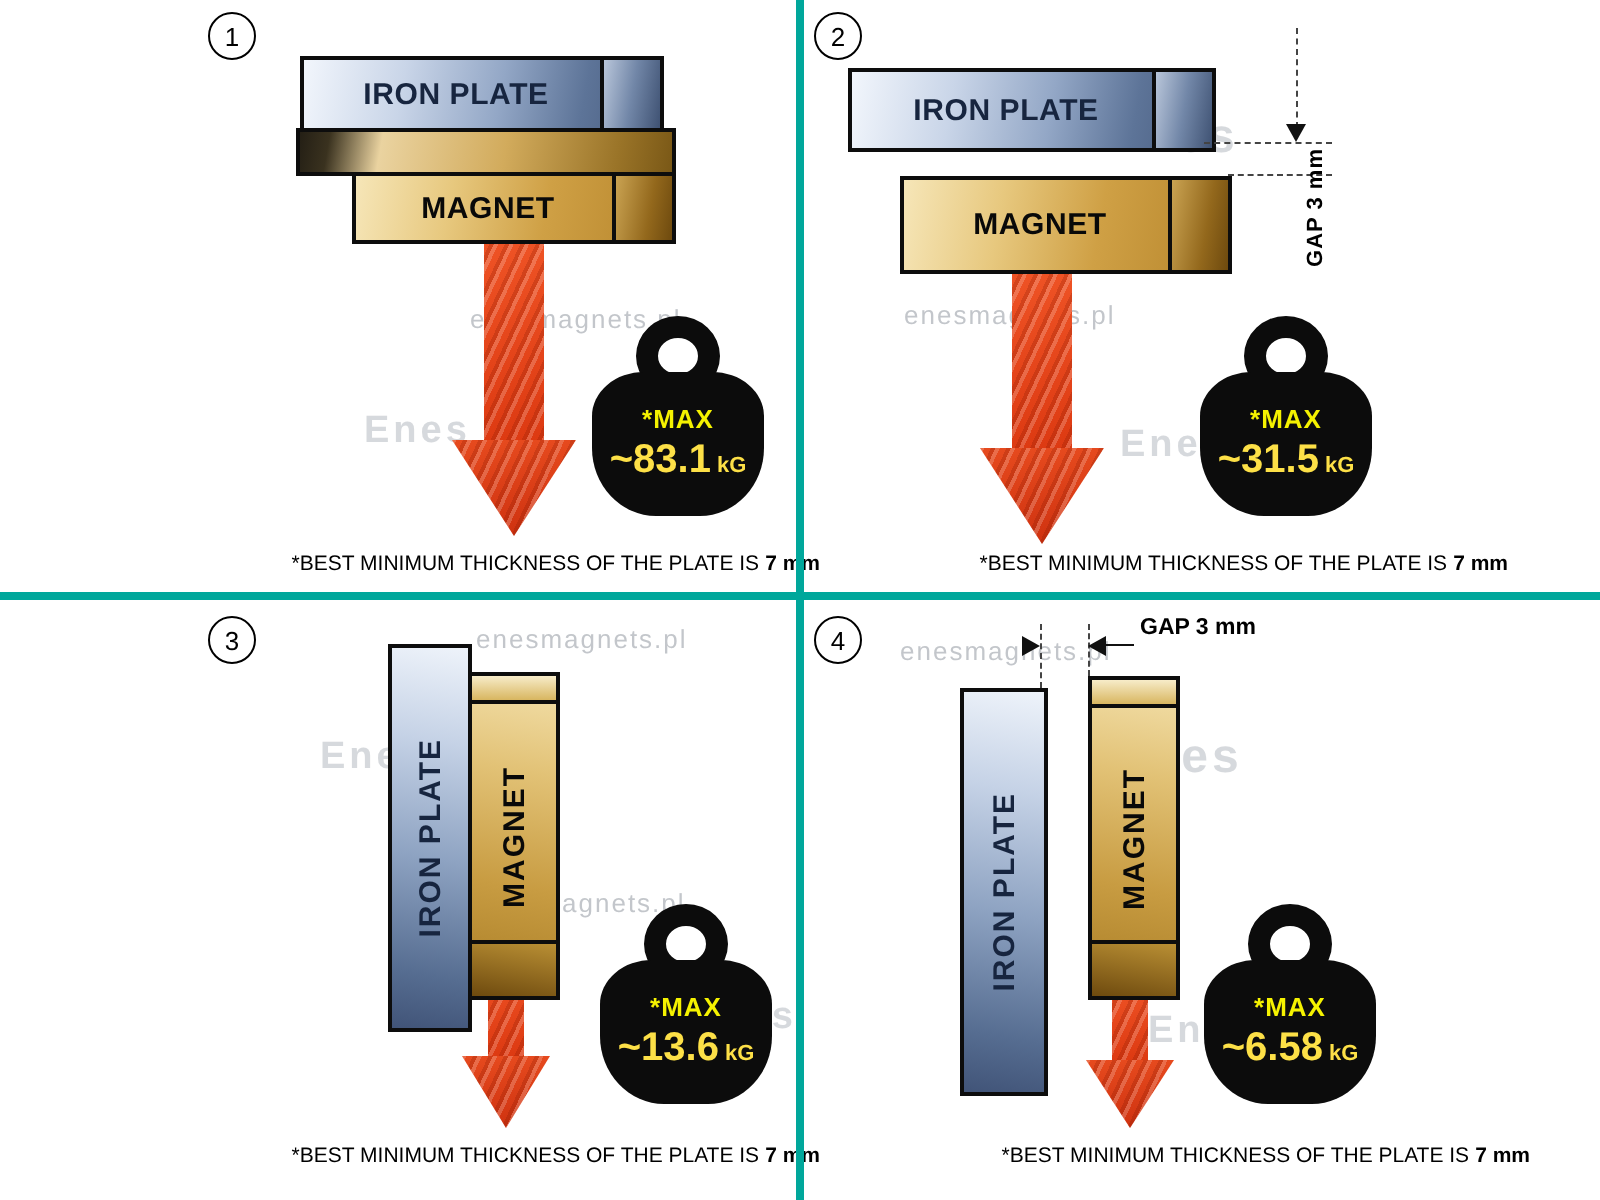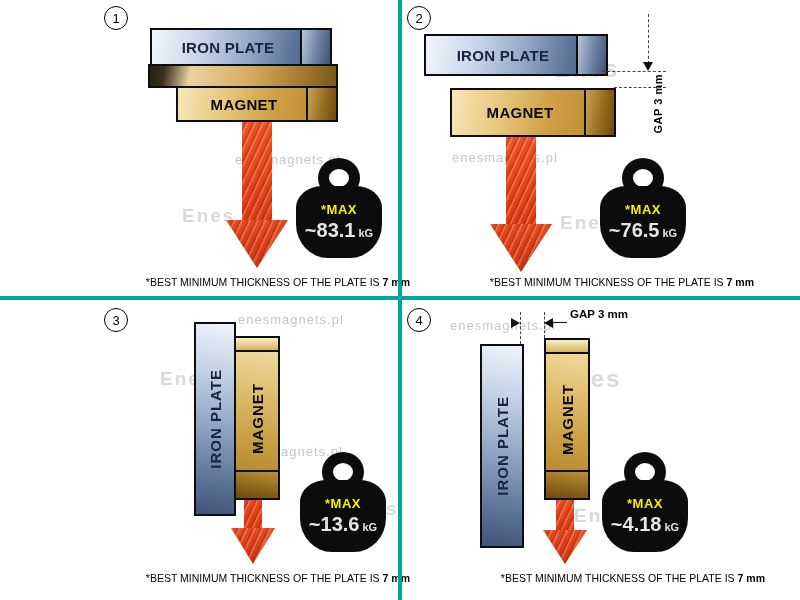--- a/index.html
+++ b/index.html
@@ -43,21 +43,21 @@
   .arrow .head{width:100%;clip-path:polygon(50% 100%,0 0,100% 0);
      background:repeating-linear-gradient(115deg,rgba(255,255,255,.20) 0 2px,rgba(0,0,0,0) 2px 5px,rgba(120,20,0,.22) 5px 7px),
                 linear-gradient(180deg,#e64a1e,#cf3210);}
   
   .bell{position:absolute;width:86px;}
   .bell-ring{width:20px;height:18px;border:11px solid #0c0c0c;border-radius:50%;margin:0 auto;}
   .bell-body{margin-top:-12px;width:86px;height:72px;background:#0c0c0c;
              border-radius:26px 26px 32px 32px / 22px 22px 34px 34px;
              display:flex;flex-direction:column;align-items:center;justify-content:center;gap:2px;position:relative;}
   .bell-max{color:#F5F200;font-size:13px;font-weight:700;letter-spacing:.5px;}
-  .bell-val{color:#e5e5e5;font-size:20px;font-weight:700;white-space:nowrap;}
+  .bell-val{color:#fde047;font-size:20px;font-weight:700;white-space:nowrap;}
   .bell-unit{font-size:11px;margin-left:3px;font-weight:700;}
   
   .caption{position:absolute;font-size:10.5px;text-align:right;white-space:nowrap;}
   .caption b{margin-left:3px;}
   
   .dash-v{position:absolute;width:0;border-left:1.5px dashed #444;}
   .tick-h{position:absolute;height:0;border-top:1.5px dashed #444;}
   .lead-h{position:absolute;height:0;border-top:1.5px solid #111;}
   .dim-arrow-down{position:absolute;width:0;height:0;border-left:5px solid transparent;
                   border-right:5px solid transparent;border-top:9px solid #111;}
@@ -143,21 +143,21 @@
     <div class="dash-v" style="left:246px;top:14px;height:50px;"></div>
     <div class="dim-arrow-down" style="left:241px;top:62px;"></div>
     <div class="tick-h" style="left:200px;top:71px;width:64px;"></div>
     <div class="tick-h" style="left:212px;top:87px;width:52px;"></div>
     <div class="gap-label-v" style="left:250px;top:74px;">GAP  3 mm</div>
 
     <div class="bell" style="left:198px;top:158px;">
       <div class="bell-ring"></div>
       <div class="bell-body">
         <div class="bell-max">*MAX</div>
-        <div class="bell-val"><span>~76.5</span><span class="bell-unit">kG</span></div>
+        <div class="bell-val"><span>~31.5</span><span class="bell-unit">kG</span></div>
       </div>
     </div>
 
     <div class="caption" style="left:32px;top:276px;width:320px;">
       <span>*BEST MINIMUM THICKNESS OF THE PLATE IS</span><b>7 mm</b>
     </div>
   </div>
 
   <div class="quad" style="left:0;top:300px;">
     <div class="badge" style="left:104px;top:8px;">3</div>
@@ -210,21 +210,21 @@
     <div class="magnet-v" style="left:142px;top:38px;width:42px;height:158px;">
       <span class="cap-t-gold"></span>
       <span class="vlabel gold">MAGNET</span>
       <span class="cap-b-gold"></span>
     </div>
 
     <div class="bell" style="left:200px;top:152px;">
       <div class="bell-ring"></div>
       <div class="bell-body">
         <div class="bell-max">*MAX</div>
-        <div class="bell-val"><span>~4.18</span><span class="bell-unit">kG</span></div>
+        <div class="bell-val"><span>~6.58</span><span class="bell-unit">kG</span></div>
       </div>
     </div>
 
     <div class="caption" style="left:43px;top:272px;width:320px;">
       <span>*BEST MINIMUM THICKNESS OF THE PLATE IS</span><b>7 mm</b>
     </div>
   </div>
 
   <div class="divider-v"></div>
   <div class="divider-h"></div>

